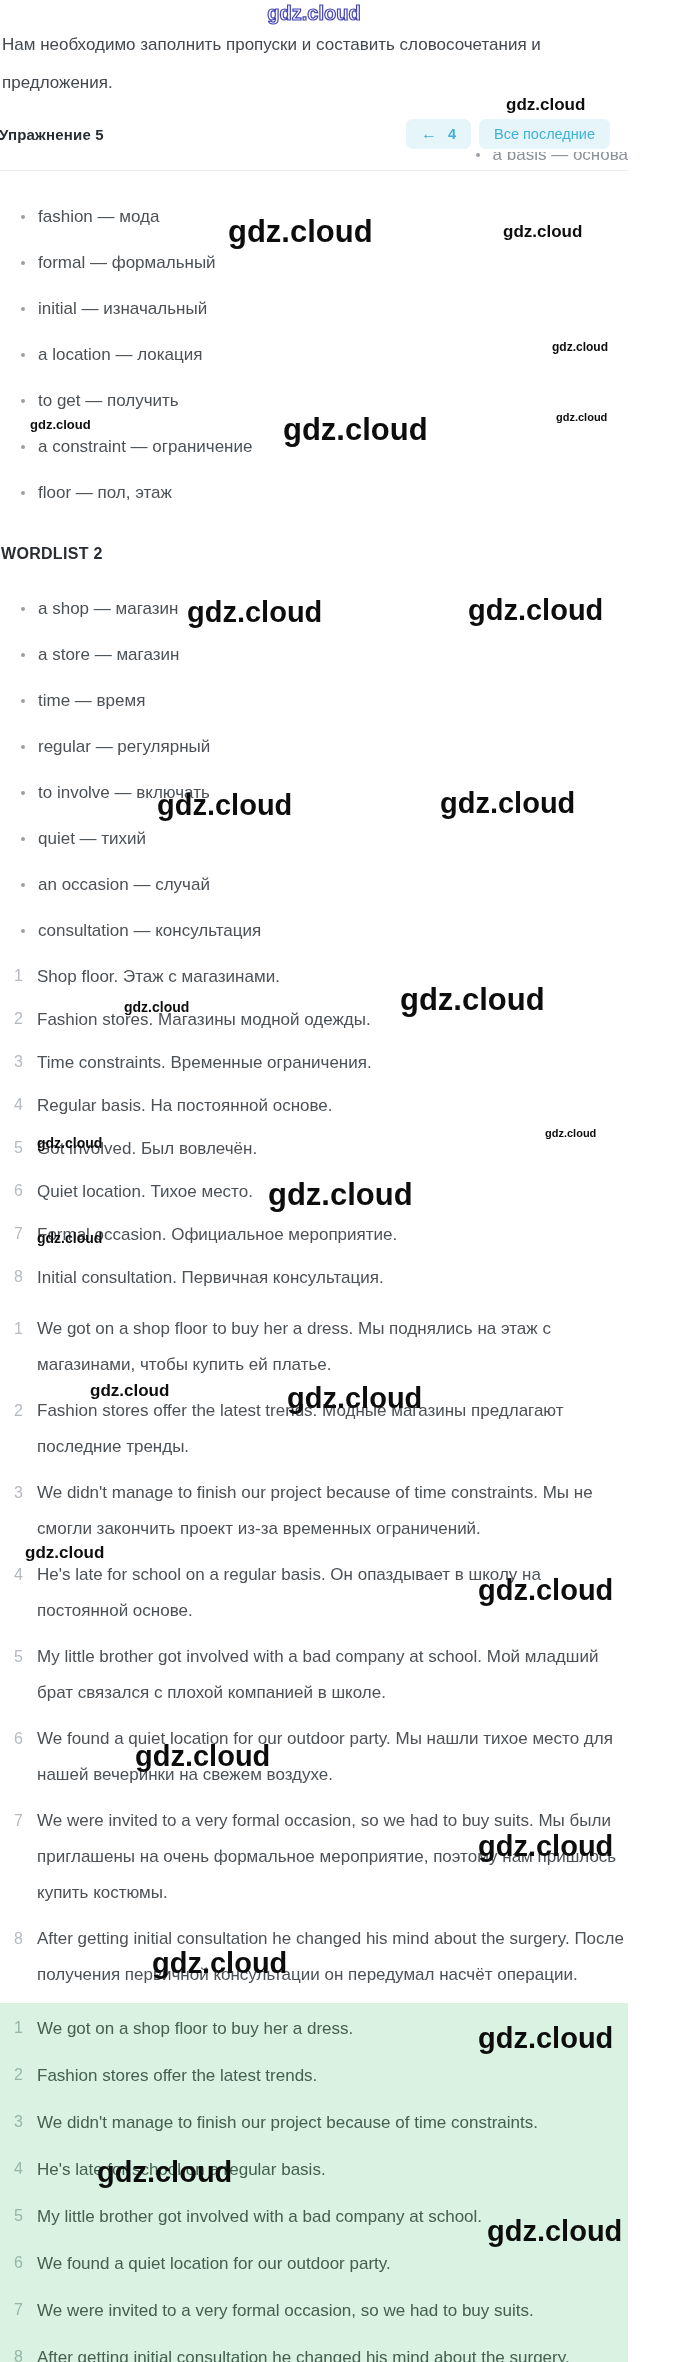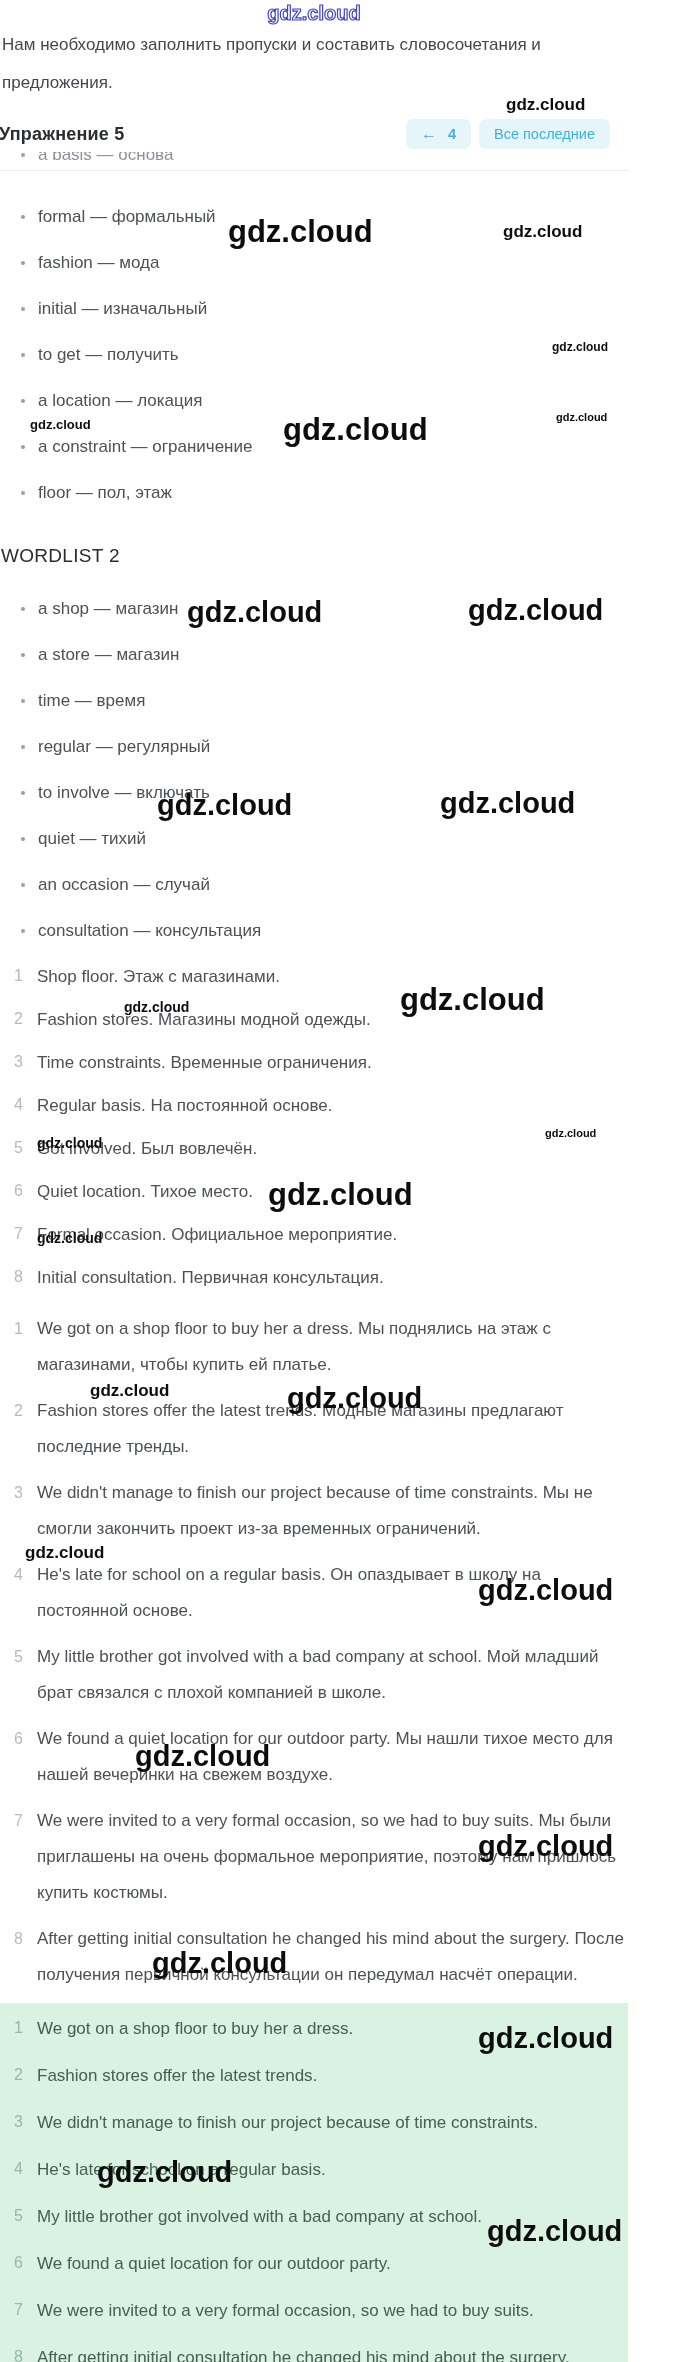--- a/index.html
+++ b/index.html
@@ -6,36 +6,36 @@
   body { font-family:"Liberation Sans","DejaVu Sans",sans-serif; }
   .page { position:relative; width:628px; height:2362px; background:#ffffff; overflow:hidden; color:#4c5156; }
 
   
   .wm { position:absolute; font-weight:600; color:#0d0d0d; white-space:nowrap; z-index:10; pointer-events:none; line-height:1; }
   .wm-outline { color:#fdfdff; -webkit-text-stroke:1.2px #4444b4; font-weight:700; }
 
   .intro { margin:0; padding:26px 38px 0 2px; max-width:640px; font-size:17px; line-height:38px; color:#42484e; }
 
   .header-row { display:flex; align-items:center; justify-content:space-between; margin-top:16px; padding-right:18px; height:32px; }
-  .title { margin:0 0 0 -1px; font-size:18px; font-weight:700; color:#282d32; letter-spacing:.2px; }
+  .title { margin:0 0 0 -1px; font-size:15px; font-weight:700; color:#282d32; letter-spacing:.2px; }
   .header-buttons { display:flex; gap:8px; }
   .btn { display:flex; align-items:center; height:30px; padding:0 15px; border:none; border-radius:7px;
          background:#e6f5fa; color:#3fb1d8; font-family:inherit; font-size:14.5px; cursor:pointer; }
   .btn-prev { gap:11px; font-weight:600; }
   .btn-prev .arrow { font-size:16px; }
 
   .clip-row { height:18px; overflow:hidden; margin-top:2px; border-bottom:1px solid #e8eaec; }
-  .clip-inner { display:flex; align-items:flex-start; margin-top:-7px; color:#8b9197; font-size:17px; }
+  .clip-inner { display:flex; align-items:flex-start; margin-top:-7px; color:#8b9197; font-size:17px;justify-content:flex-end; }
 
   .wordlist { list-style:none; margin:0; padding:36px 0 0 0; }
   .wl2 { padding-top:34px; }
   .w-item { display:flex; align-items:flex-start; height:20px; margin-bottom:26px; font-size:17px; color:#4c5156; }
   .dot { flex:0 0 auto; width:4px; height:4px; border-radius:50%; background:#9aa0a6; margin:8px 13px 0 21px; }
 
-  .wl2-heading { margin:42px 0 0 1px; height:20px; font-size:19px; font-weight:400; color:#282d32; letter-spacing:.3px; }
+  .wl2-heading { margin:42px 0 0 1px; height:20px; font-size:16px; font-weight:700; color:#282d32; letter-spacing:.3px; }
 
   ol { list-style:none; margin:0; padding:0; }
   .phrases { margin-top:8px; }
   .phrases li { display:flex; align-items:flex-start; height:20px; margin-bottom:23px; font-size:17px; }
   .num { flex:0 0 23px; margin-left:14px; color:#b4bac0; font-size:16px; }
   .answers .num { color:#96b7a5; }
 
   .sentences { margin-top:12px; }
   .sentences li { display:flex; align-items:flex-start; margin-bottom:10px; font-size:17px; line-height:36px; }
   .sentences .num { line-height:36px; }
@@ -95,37 +95,37 @@
   <div class="clip-row">
     <div class="clip-inner">
       <span class="dot"></span>
       <span>a basis — основа</span>
     </div>
   </div>
 
   <ul class="wordlist wl1">
     <li class="w-item">
         <span class="dot"></span>
+        <span>fashion — мода</span>
+      </li>
+    <li class="w-item">
+        <span class="dot"></span>
         <span>formal — формальный</span>
       </li>
     <li class="w-item">
         <span class="dot"></span>
-        <span>fashion — мода</span>
-      </li>
-    <li class="w-item">
-        <span class="dot"></span>
         <span>initial — изначальный</span>
       </li>
     <li class="w-item">
         <span class="dot"></span>
+        <span>a location — локация</span>
+      </li>
+    <li class="w-item">
+        <span class="dot"></span>
         <span>to get — получить</span>
-      </li>
-    <li class="w-item">
-        <span class="dot"></span>
-        <span>a location — локация</span>
       </li>
     <li class="w-item">
         <span class="dot"></span>
         <span>a constraint — ограничение</span>
       </li>
     <li class="w-item">
         <span class="dot"></span>
         <span>floor — пол, этаж</span>
       </li>
   </ul>

